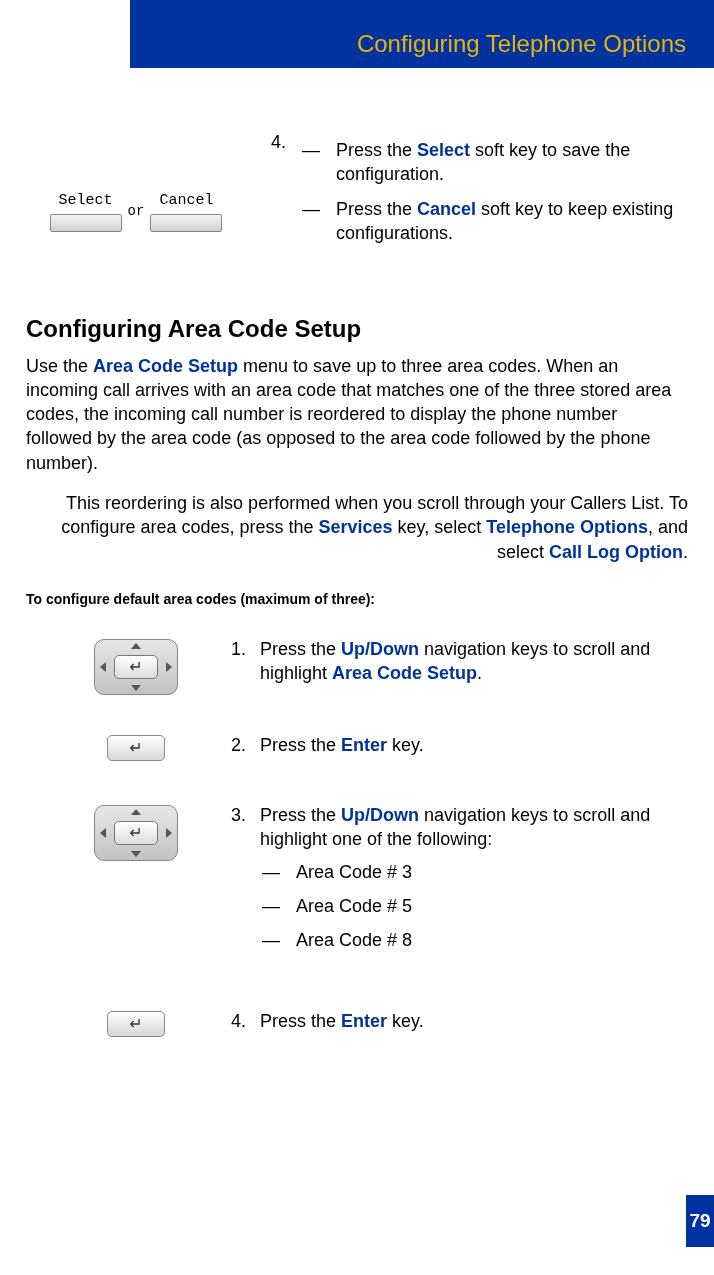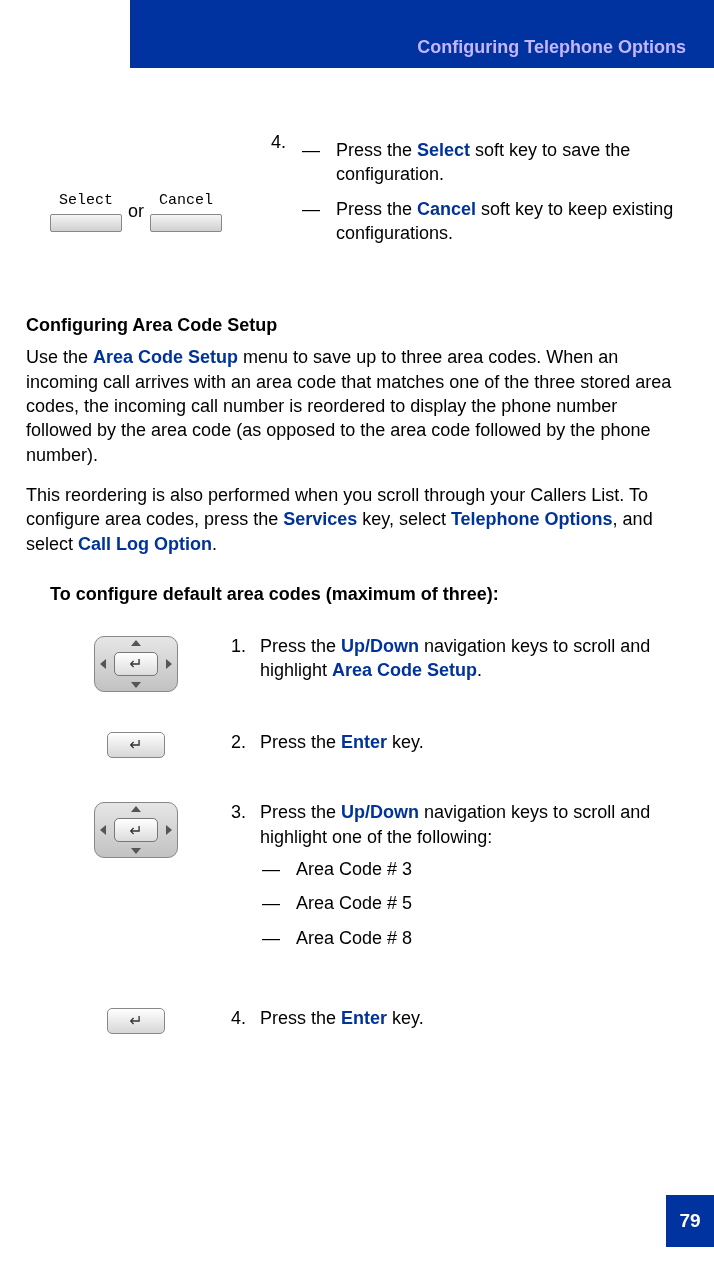--- a/index.html
+++ b/index.html
@@ -1,63 +1,63 @@
 <!DOCTYPE html>
 <html><head>
   <meta charset="utf-8">
   <style>
     * { box-sizing: border-box; margin: 0; padding: 0; }
     body { width: 714px; height: 1275px; font-family: Arial, Helvetica, sans-serif; background: #fff; color: #000; position: relative; }
     
     .header-bar { position: absolute; top: 0; left: 130px; right: 0; height: 68px; background: #0033a0; display: flex; align-items: flex-end; justify-content: flex-end; padding: 0 28px 10px 0; }
-    .header-title { color: #c4b5fd; font-weight: bold; font-size: 18px; }
+    .header-title { color: #eab308; font-weight: normal; font-size: 24px; }
     
     .content { padding: 130px 26px 0 26px; font-size: 18px; line-height: 1.35; color: #000; }
     
     .step4-row { display: flex; gap: 20px; margin-bottom: 50px; }
     .softkey-group { width: 220px; display: flex; align-items: center; justify-content: center; gap: 6px; padding-top: 30px; }
     .softkey-container { display: flex; flex-direction: column; align-items: center; }
     .softkey-label { font-family: "Courier New", monospace; font-size: 15px; margin-bottom: 2px; }
     .softkey-btn { width: 72px; height: 18px; background: linear-gradient(#f5f5f5, #d0d0d0); border: 1px solid #888; border-radius: 2px; }
-    .or-text { font-size: 18px; }
+    .or-text { font-size: 14px; font-family: Liberation Mono, monospace; }
     
     .step4-text { flex: 1; }
     .num-list { display: flex; gap: 14px; margin-bottom: 8px; }
     .num-marker { min-width: 20px; text-align: right; }
     .num-content { flex: 1; }
     
     .sub-list { margin-top: 8px; }
     .sub-item { display: flex; gap: 14px; margin-bottom: 10px; }
     .sub-dash { min-width: 22px; text-align: center; }
     .sub-content { flex: 1; }
     
     .strong-link { color: #003399; font-weight: bold; }
     
-    .section-heading { font-weight: bold; font-size: 18px; margin-bottom: 8px; margin-top: 10px; }
+    .section-heading { font-weight: bold; font-size: 24px; margin-bottom: 8px; margin-top: 10px; }
     .para { margin-bottom: 16px; }
-    .para2 { margin-bottom: 26px; }
-    .subheading { font-weight: bold; font-size: 18px; margin-bottom: 28px; margin-left: 24px; }
+    .para2 { margin-bottom: 26px; text-align: right; }
+    .subheading { font-weight: bold; font-size: 14px; margin-bottom: 28px; }
     
     .steps-block { padding-left: 60px; }
     .step-row { display: flex; gap: 40px; margin-bottom: 38px; align-items: flex-start; }
     .step-icon-col { width: 100px; display: flex; justify-content: center; align-items: flex-start; padding-top: 2px; }
     .step-text-col { flex: 1; }
     
     .nav-cluster { width: 84px; height: 56px; position: relative; }
     .nav-base { position: absolute; inset: 0; background: linear-gradient(#e6e6e6, #c2c2c2); border: 1px solid #888; border-radius: 10px; }
     .nav-center { position: absolute; top: 16px; left: 20px; width: 44px; height: 24px; background: linear-gradient(#fff, #dcdcdc); border: 1px solid #777; border-radius: 5px; display: flex; align-items: center; justify-content: center; font-size: 14px; }
     .nav-arrow-up { position: absolute; top: 4px; left: 50%; transform: translateX(-50%); width: 0; height: 0; border-left: 5px solid transparent; border-right: 5px solid transparent; border-bottom: 6px solid #555; }
     .nav-arrow-down { position: absolute; bottom: 4px; left: 50%; transform: translateX(-50%); width: 0; height: 0; border-left: 5px solid transparent; border-right: 5px solid transparent; border-top: 6px solid #555; }
     .nav-arrow-left { position: absolute; left: 6px; top: 50%; transform: translateY(-50%); width: 0; height: 0; border-top: 5px solid transparent; border-bottom: 5px solid transparent; border-right: 6px solid #555; }
     .nav-arrow-right { position: absolute; right: 6px; top: 50%; transform: translateY(-50%); width: 0; height: 0; border-top: 5px solid transparent; border-bottom: 5px solid transparent; border-left: 6px solid #555; }
     
     .enter-key { width: 58px; height: 26px; background: linear-gradient(#fff, #d6d6d6); border: 1px solid #888; border-radius: 5px; display: flex; align-items: center; justify-content: center; }
     .enter-glyph { font-size: 16px; color: #333; }
     
-    .page-num-tab { position: absolute; bottom: 28px; right: 0; width: 48px; height: 52px; background: #0033a0; display: flex; align-items: center; justify-content: center; }
+    .page-num-tab { position: absolute; bottom: 28px; right: 0; width: 28px; height: 52px; background: #0033a0; display: flex; align-items: center; justify-content: center; }
     .page-num { color: #fff; font-weight: bold; font-size: 19px; }
   </style>
 </head>
 <body>
 
 <div class="header-bar">
   <span class="header-title">Configuring Telephone Options</span>
 </div>
 
 <div class="content">

